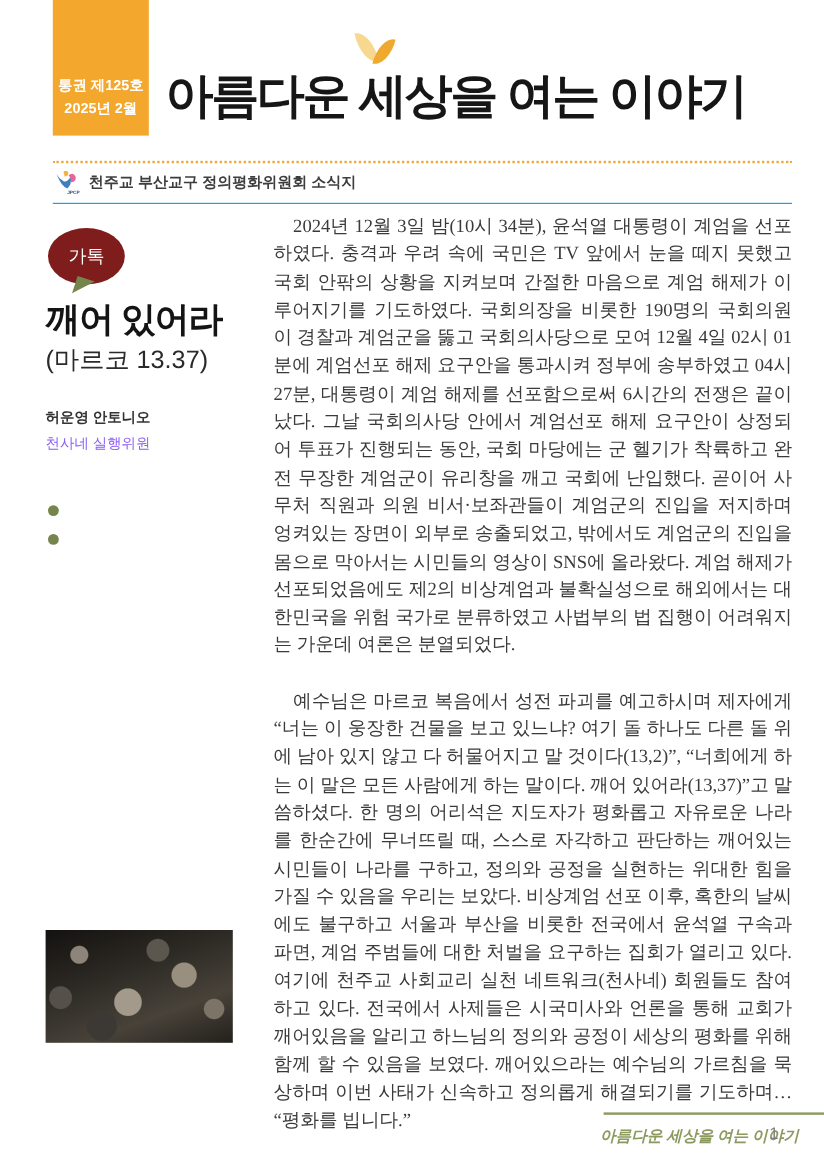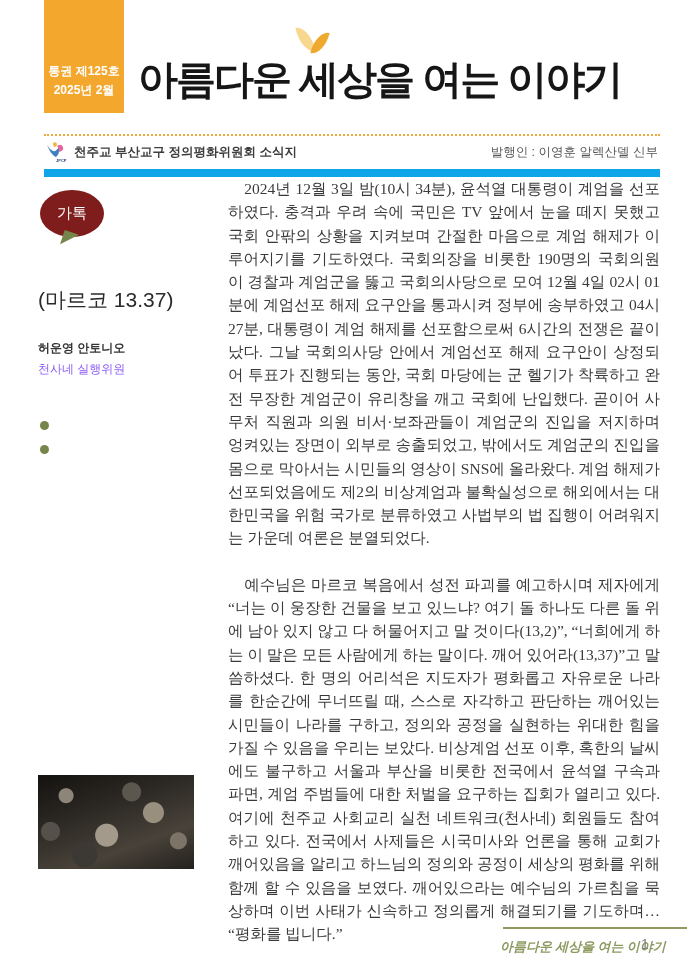--- a/index.html
+++ b/index.html
@@ -25,21 +25,21 @@
   .petal-left  { left:298px; top:26px; width:15px; height:27px; background:#F8D78F;
                  border-radius:0 100% 0 100%; transform:rotate(-12deg); }
   .petal-right { left:313px; top:31px; width:14px; height:24px; background:#EFA92F;
                  border-radius:100% 0 100% 0; transform:rotate(14deg); }
 
   
   .infobar { position:absolute; left:44px; top:134px; width:616px;
              font-family:"Liberation Sans", sans-serif; }
   .infobar-dotted { border-top:2px dotted #F0A93C; }
   .infobar-row { display:flex; justify-content:space-between; align-items:center;
-                 padding:5px 2px 6px 0; border-bottom:8px solid #0ea5e9; }
+                 padding:5px 2px 6px 0; border-bottom:1px solid #0ea5e9; }
   .org { display:flex; align-items:center; gap:6px; font-size:12.5px;
          font-weight:bold; color:#3d3d3d; }
   .publisher { font-size:12.5px; color:#555; }
 
   
   .badge-bubble {
     position:absolute; left:40px; top:190px; width:64px; height:47px;
     background:#7f1d1d; border-radius:50%; color:#fff;
     display:flex; align-items:center; justify-content:center;
     font-family:"Liberation Sans", sans-serif; font-size:15px;
@@ -135,28 +135,28 @@
         <span class="cross-icon">
           <svg width="24" height="22" viewBox="0 0 24 22">
             <path d="M3 4 Q7 14 12 16 Q16 13 15 6 Q12 11 9 10 Q5 8 3 4Z" fill="#3E7FC1"></path>
             <path d="M13 5 Q17 2 19 6 Q20 10 15 11 Q16 8 13 5Z" fill="#E9649B"></path>
             <path d="M9 2 Q12 0 13 3 Q13 6 10 6 Q9 4 9 2Z" fill="#F2B441"></path>
             <text x="12" y="21" font-size="4" fill="#2a4a7a" font-family="Liberation Sans, sans-serif">JPCP</text>
           </svg>
         </span>
         <span>천주교 부산교구 정의평화위원회 소식지</span>
       </div>
-      <div class="publisher">발행인 : 이영훈 알렉산델 신부</div>
     </div>
   </div>
 
   <div class="badge-bubble">
     <span>가톡</span>
   </div>
   <div class="badge-tail"></div>
+  <div class="sidebar-title">깨어 있어라</div>
   <div class="sidebar-subtitle">(마르코 13.37)</div>
   <div class="sidebar-author">허운영 안토니오</div>
   <div class="sidebar-role">천사네 실행위원</div>
   <div class="bullet bullet-1"></div>
   <div class="bullet bullet-2"></div>
 
   <div class="photo"></div>
 
   <div class="article">
     <p class="para"><span>2024년 12월 3일 밤(10시 34분), 윤석열 대통령이 계엄을 선포하였다. 충격과 우려 속에 국민은 TV 앞에서 눈을 떼지 못했고 국회 안팎의 상황을 지켜보며 간절한 마음으로 계엄 해제가 이루어지기를 기도하였다. 국회의장을 비롯한 190명의 국회의원이 경찰과 계엄군을 뚫고 국회의사당으로 모여 12월 4일 02시 01분에 계엄선포 해제 요구안을 통과시켜 정부에 송부하였고 04시 27분, 대통령이 계엄 해제를 선포함으로써 6시간의 전쟁은 끝이 났다. 그날 국회의사당 안에서 계엄선포 해제 요구안이 상정되어 투표가 진행되는 동안, 국회 마당에는 군 헬기가 착륙하고 완전 무장한 계엄군이 유리창을 깨고 국회에 난입했다. 곧이어 사무처 직원과 의원 비서·보좌관들이 계엄군의 진입을 저지하며 엉켜있는 장면이 외부로 송출되었고, 밖에서도 계엄군의 진입을 몸으로 막아서는 시민들의 영상이 SNS에 올라왔다. 계엄 해제가 선포되었음에도 제2의 비상계엄과 불확실성으로 해외에서는 대한민국을 위험 국가로 분류하였고 사법부의 법 집행이 어려워지는 가운데 여론은 분열되었다.</span></p>

